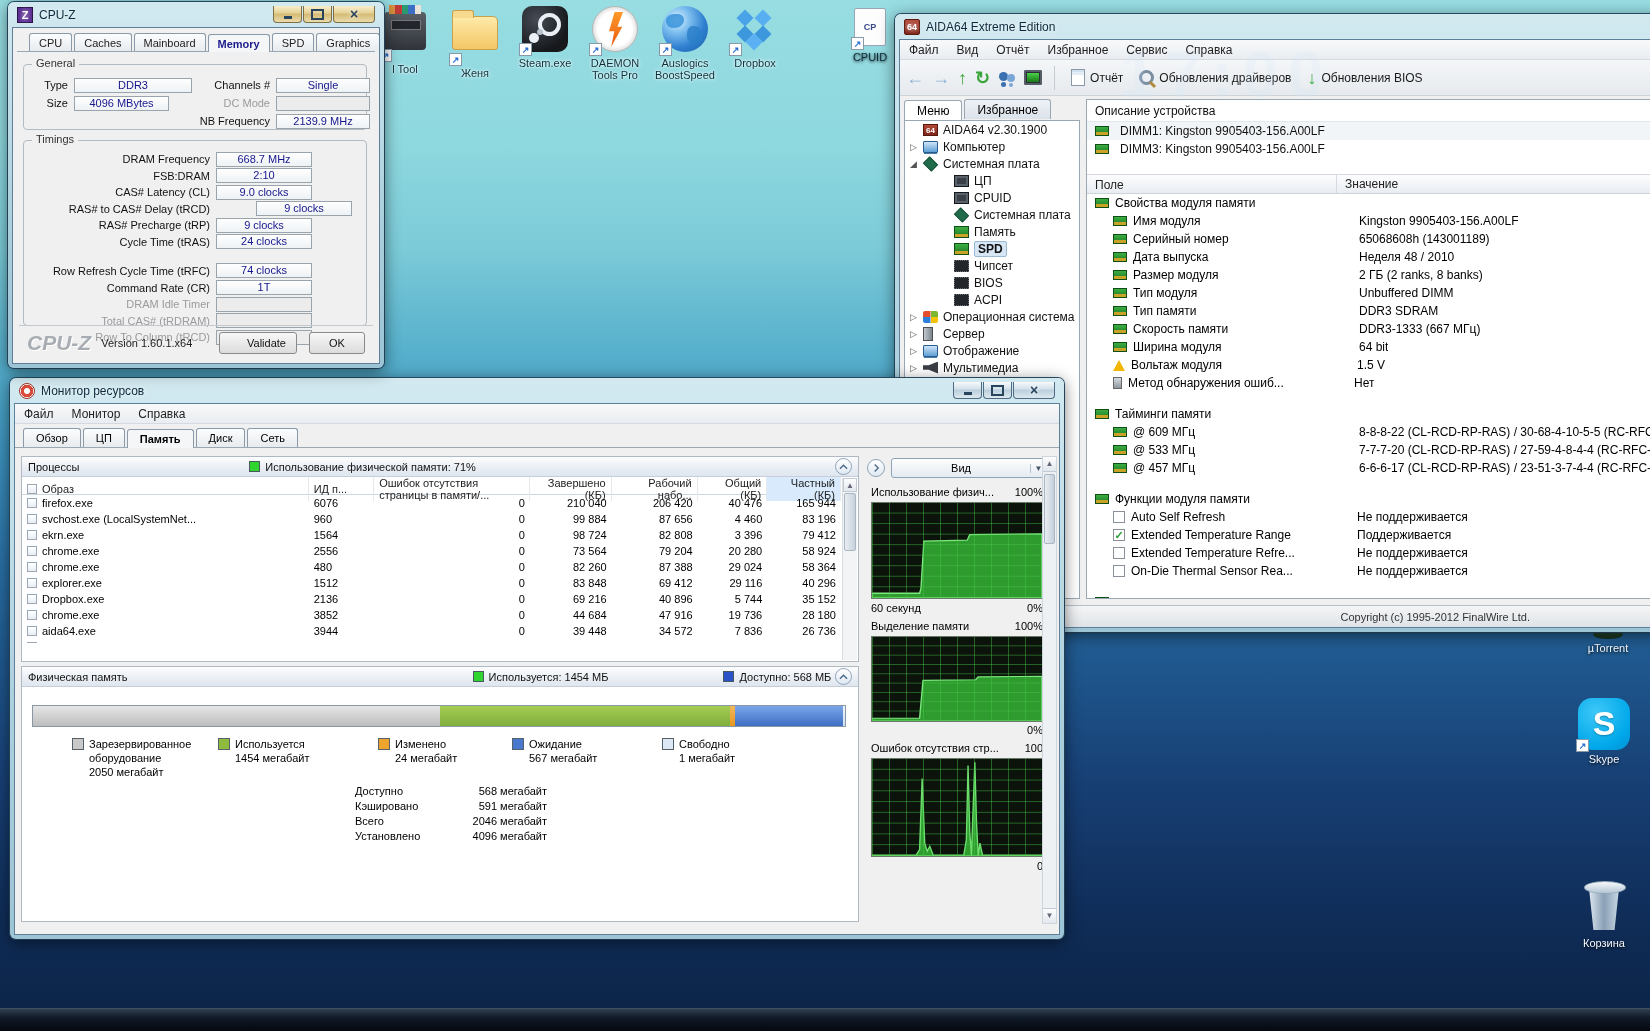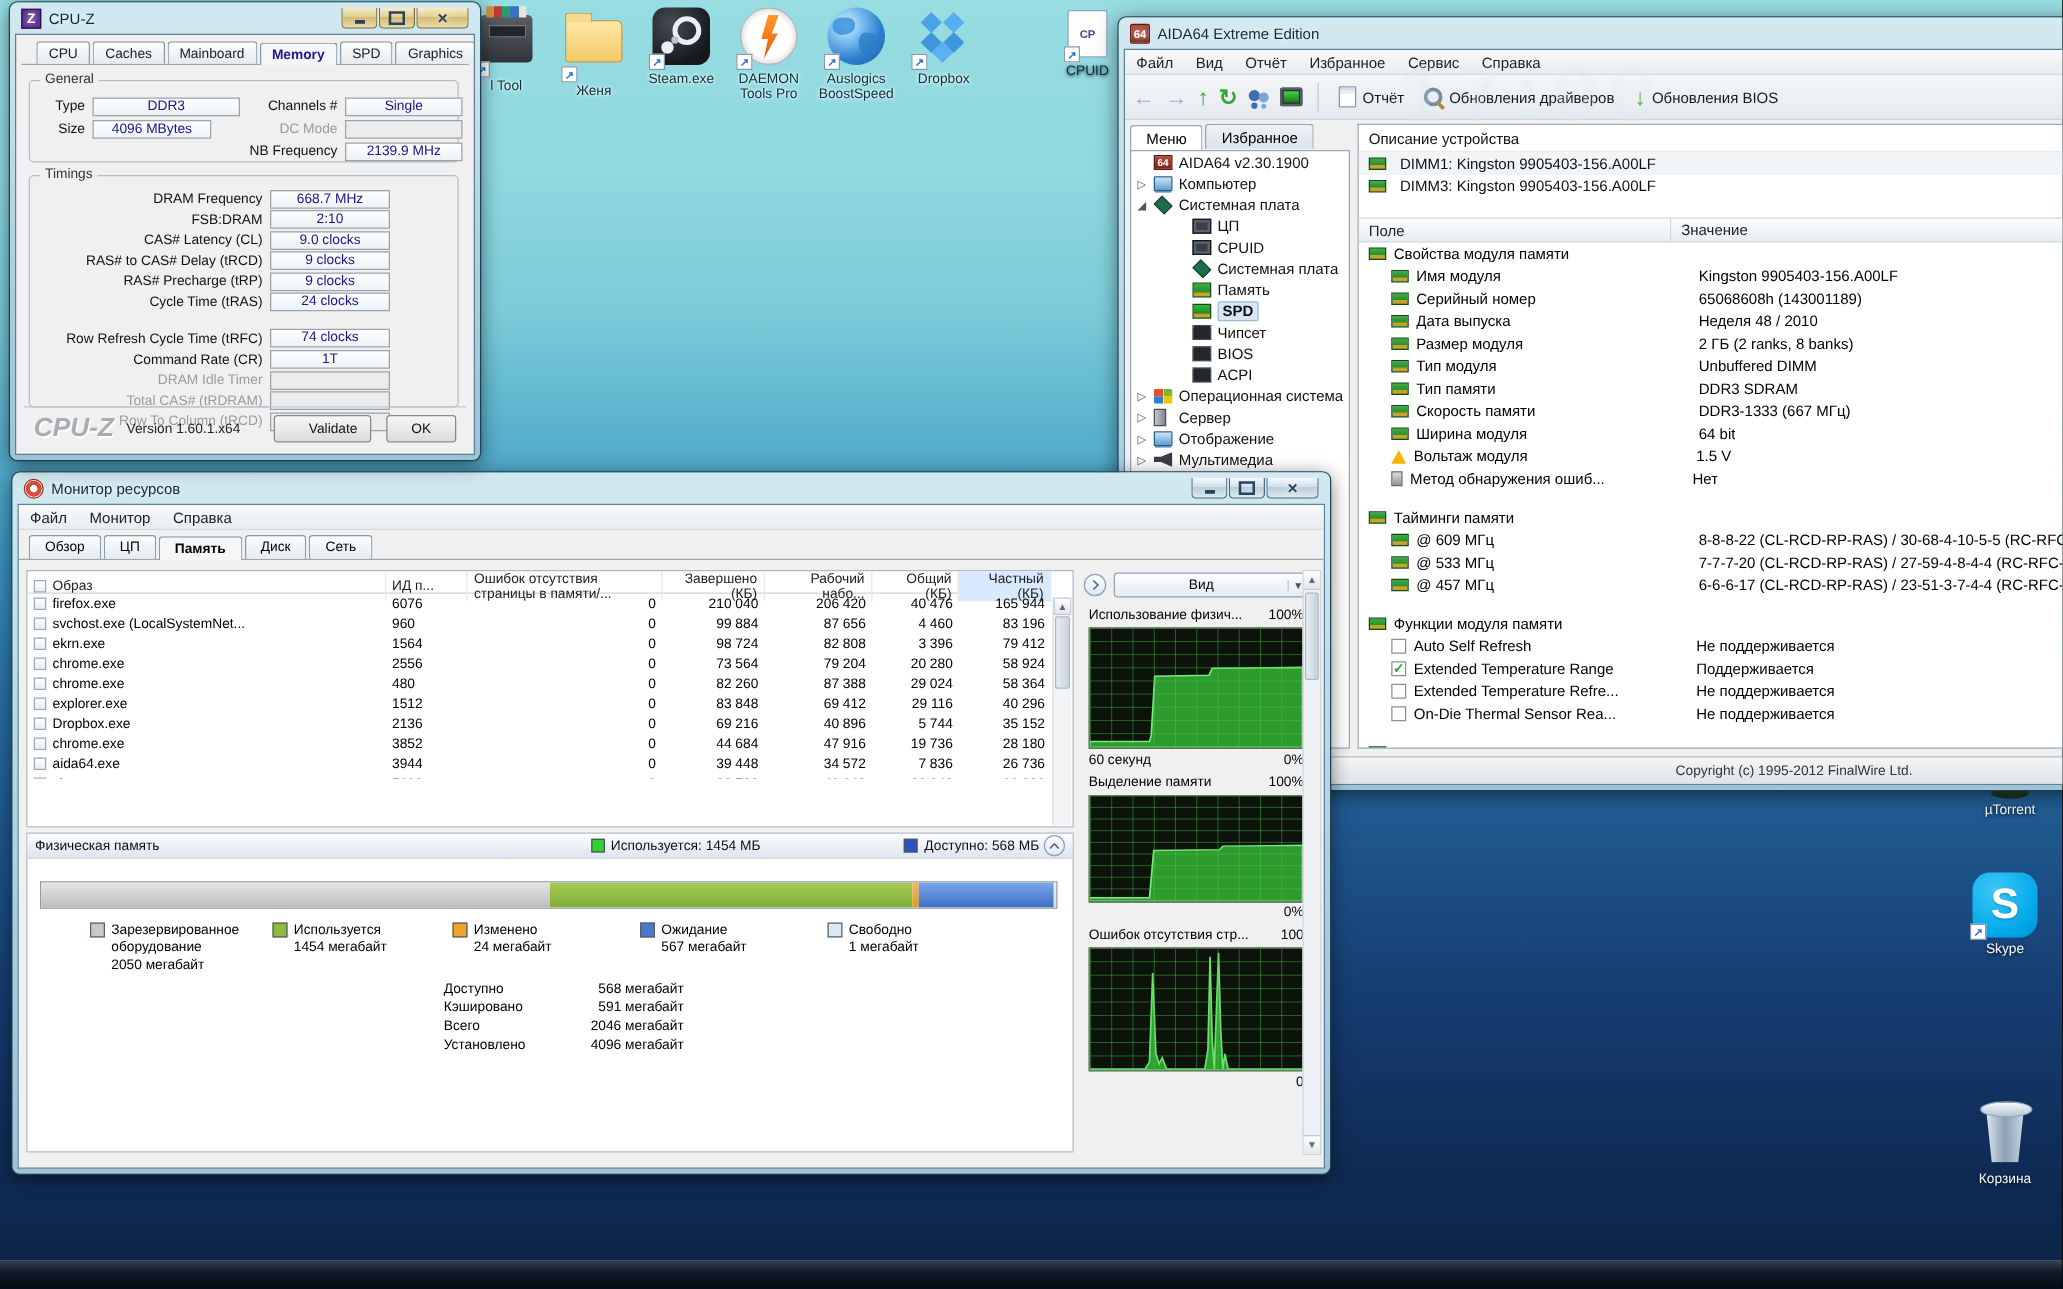--- a/index.html
+++ b/index.html
@@ -665,21 +665,21 @@
             <div class="frow" style="position:relative;margin-bottom:0.6px;">
               <span class="flab" style="width:188px;">FSB:DRAM</span>
               <span class="fval" style="width:96px;">2:10</span>
             </div>
 
             <div class="frow" style="position:relative;margin-bottom:0.6px;">
               <span class="flab" style="width:188px;">CAS# Latency (CL)</span>
               <span class="fval" style="width:96px;">9.0 clocks</span>
             </div>
 
-            <div class="frow" style="position:relative;margin-bottom:0.6px;">
+            <div class="frow" style="position:relative;margin-bottom:0.6px;gap:40px;">
               <span class="flab" style="width:188px;">RAS# to CAS# Delay (tRCD)</span>
               <span class="fval" style="width:96px;">9 clocks</span>
             </div>
 
             <div class="frow" style="position:relative;margin-bottom:0.6px;">
               <span class="flab" style="width:188px;">RAS# Precharge (tRP)</span>
               <span class="fval" style="width:96px;">9 clocks</span>
             </div>
 
             <div class="frow" style="position:relative;margin-bottom:13px;">
@@ -742,20 +742,30 @@
       <div class="rtabs">
 
       <span class="rtab">Обзор</span>
           <span class="rtab">ЦП</span>
           <span class="rtab act">Память</span>
           <span class="rtab">Диск</span>
           <span class="rtab">Сеть</span>
         </div>
 
       <div class="panel" style="left:6px;top:52px;width:838px;height:206px;">
+        <div class="phead">
+          <span>Процессы</span>
+          <span class="sq sq-g" style="margin-left:170px;"></span>
+          <span>Использование физической памяти: 71%</span>
+          <span class="chev">
+              <svg class="svgchev" viewBox="0 0 10 6">
+                <polyline points="1,5 5,1 9,5" fill="none" stroke="#4a6a8a" stroke-width="1.5"></polyline>
+              </svg>
+            </span>
+        </div>
         <div class="pgrid pheadrow" style="margin-right:17px;">
           <div>
               <span class="pcheck"></span>
               <span>Образ</span>
             </div>
           <div>
               <span>ИД п...</span>
             </div>
           <div>
               <span>Ошибок отсутствия страницы в памяти/...</span>
@@ -1059,21 +1069,21 @@
               <div class="lv">2050 мегабайт</div>
             </span>
         </div>
         <div class="lg" style="left:196px;top:70px;">
           <span class="lsq sw-used"></span>
           <span>
               <div class="ln">Используется</div>
               <div class="lv">1454 мегабайт</div>
             </span>
         </div>
-        <div class="lg" style="left:340px;top:70px;">
+        <div class="lg" style="left:356px;top:70px;">
           <span class="lsq sw-mod"></span>
           <span>
               <div class="ln">Изменено</div>
               <div class="lv">24 мегабайт</div>
             </span>
         </div>
         <div class="lg" style="left:490px;top:70px;">
           <span class="lsq sw-stb"></span>
           <span>
               <div class="ln">Ожидание</div>

